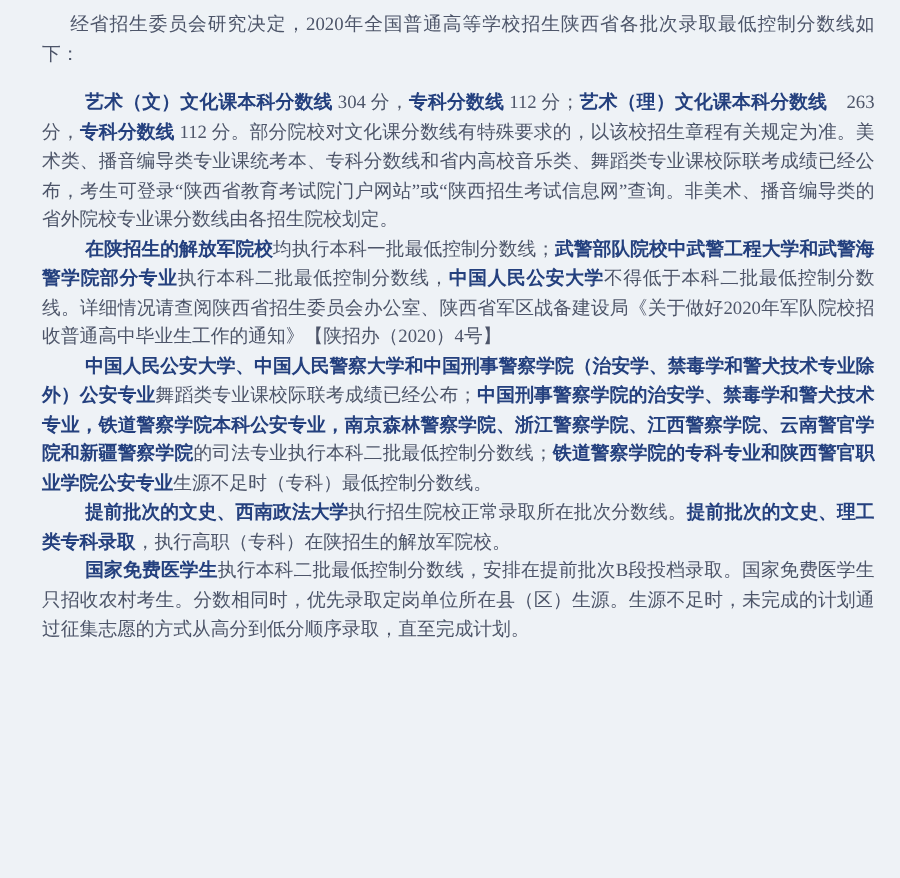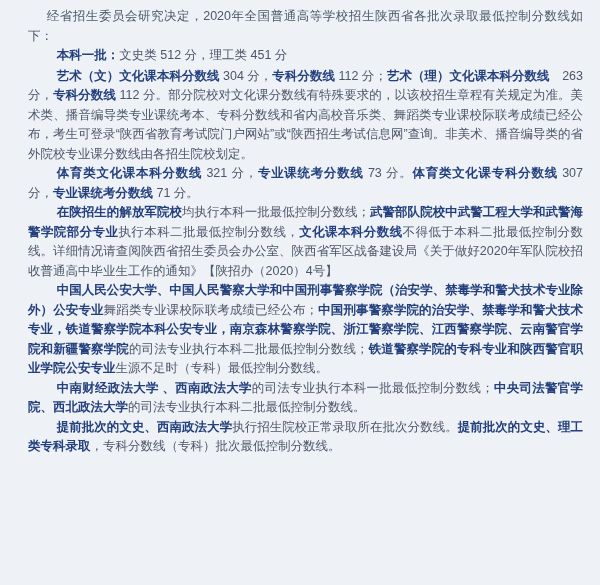--- a/index.html
+++ b/index.html
@@ -10,52 +10,50 @@
     width: 600px;
     height: 585px;
     overflow: hidden;
     background: #eef2f6;
   }
   .doc {
     box-sizing: border-box;
     width: 600px;
     height: 585px;
     padding: 7px 17px 0 28px;
-    font-family: Liberation Sans, sans-serif;
+    font-family: Liberation Serif, serif;
     font-size: 12.5px;
     line-height: 19.5px;
     color: #4d5569;
   }
   .doc p.para {
     margin: 0;
     text-indent: 2.3em;
     text-align: justify;
     word-break: break-all;
   }
   .doc p.para.first {
     text-indent: 1.5em;
   }
   .doc p.para.gap {
-    margin-top: 1px;
+    margin-top: 13px;
   }
   .doc .run {
     font-weight: normal;
   }
   .doc .run.b {
     font-weight: bold;
     color: #24407e;
   }
 </style>
 </head>
 <body>
 
 <div class="doc">
   <div id="paragraphs">
       <p class="para first"><span class="run">经省招生委员会研究决定，2020年全国普通高等学校招生陕西省各批次录取最低控制分数线如下：</span></p>
-      <p class="para"><span class="run b">本科一批：</span><span class="run">文史类 512 分，理工类 451 分</span></p>
       <p class="para gap"><span class="run b">艺术（文）文化课本科分数线</span><span class="run"> 304 分，</span><span class="run b">专科分数线</span><span class="run"> 112 分；</span><span class="run b">艺术（理）文化课本科分数线</span><span class="run">　263 分，</span><span class="run b">专科分数线</span><span class="run"> 112 分。部分院校对文化课分数线有特殊要求的，以该校招生章程有关规定为准。美术类、播音编导类专业课统考本、专科分数线和省内高校音乐类、舞蹈类专业课校际联考成绩已经公布，考生可登录“陕西省教育考试院门户网站”或“陕西招生考试信息网”查询。非美术、播音编导类的省外院校专业课分数线由各招生院校划定。</span></p>
-      <p class="para"><span class="run b">体育类文化课本科分数线</span><span class="run"> 321 分，</span><span class="run b">专业课统考分数线</span><span class="run"> 73 分。</span><span class="run b">体育类文化课专科分数线</span><span class="run"> 307 分，</span><span class="run b">专业课统考分数线</span><span class="run"> 71 分。</span></p>
-      <p class="para"><span class="run b">在陕招生的解放军院校</span><span class="run">均执行本科一批最低控制分数线；</span><span class="run b">武警部队院校中武警工程大学和武警海警学院部分专业</span><span class="run">执行本科二批最低控制分数线，</span><span class="run b">文化课本科分数线</span><span class="run">不得低于本科二批最低控制分数线。详细情况请查阅陕西省招生委员会办公室、陕西省军区战备建设局《关于做好2020年军队院校招收普通高中毕业生工作的通知》【陕招办（2020）4号】</span></p>
+      <p class="para"><span class="run b">在陕招生的解放军院校</span><span class="run">均执行本科一批最低控制分数线；</span><span class="run b">武警部队院校中武警工程大学和武警海警学院部分专业</span><span class="run">执行本科二批最低控制分数线，</span><span class="run b">中国人民公安大学</span><span class="run">不得低于本科二批最低控制分数线。详细情况请查阅陕西省招生委员会办公室、陕西省军区战备建设局《关于做好2020年军队院校招收普通高中毕业生工作的通知》【陕招办（2020）4号】</span></p>
       <p class="para"><span class="run b">中国人民公安大学、中国人民警察大学和中国刑事警察学院（治安学、禁毒学和警犬技术专业除外）公安专业</span><span class="run">舞蹈类专业课校际联考成绩已经公布；</span><span class="run b">中国刑事警察学院的治安学、禁毒学和警犬技术专业，铁道警察学院本科公安专业，南京森林警察学院、浙江警察学院、江西警察学院、云南警官学院和新疆警察学院</span><span class="run">的司法专业执行本科二批最低控制分数线；</span><span class="run b">铁道警察学院的专科专业和陕西警官职业学院公安专业</span><span class="run">生源不足时（专科）最低控制分数线。</span></p>
-      <p class="para"><span class="run b">中南财经政法大学 、西南政法大学</span><span class="run">的司法专业执行本科一批最低控制分数线；</span><span class="run b">中央司法警官学院、西北政法大学</span><span class="run">的司法专业执行本科二批最低控制分数线。</span></p>
-      <p class="para"><span class="run b">提前批次的文史、西南政法大学</span><span class="run">执行招生院校正常录取所在批次分数线。</span><span class="run b">提前批次的文史、理工类专科录取</span><span class="run">，专科分数线（专科）批次最低控制分数线。</span></p>
+      <p class="para"><span class="run b">提前批次的文史、西南政法大学</span><span class="run">执行招生院校正常录取所在批次分数线。</span><span class="run b">提前批次的文史、理工类专科录取</span><span class="run">，执行高职（专科）在陕招生的解放军院校。</span></p>
+      <p class="para"><span class="run b">国家免费医学生</span><span class="run">执行本科二批最低控制分数线，安排在提前批次B段投档录取。国家免费医学生只招收农村考生。分数相同时，优先录取定岗单位所在县（区）生源。生源不足时，未完成的计划通过征集志愿的方式从高分到低分顺序录取，直至完成计划。</span></p>
     </div>
 </div>
 
 </body></html>

